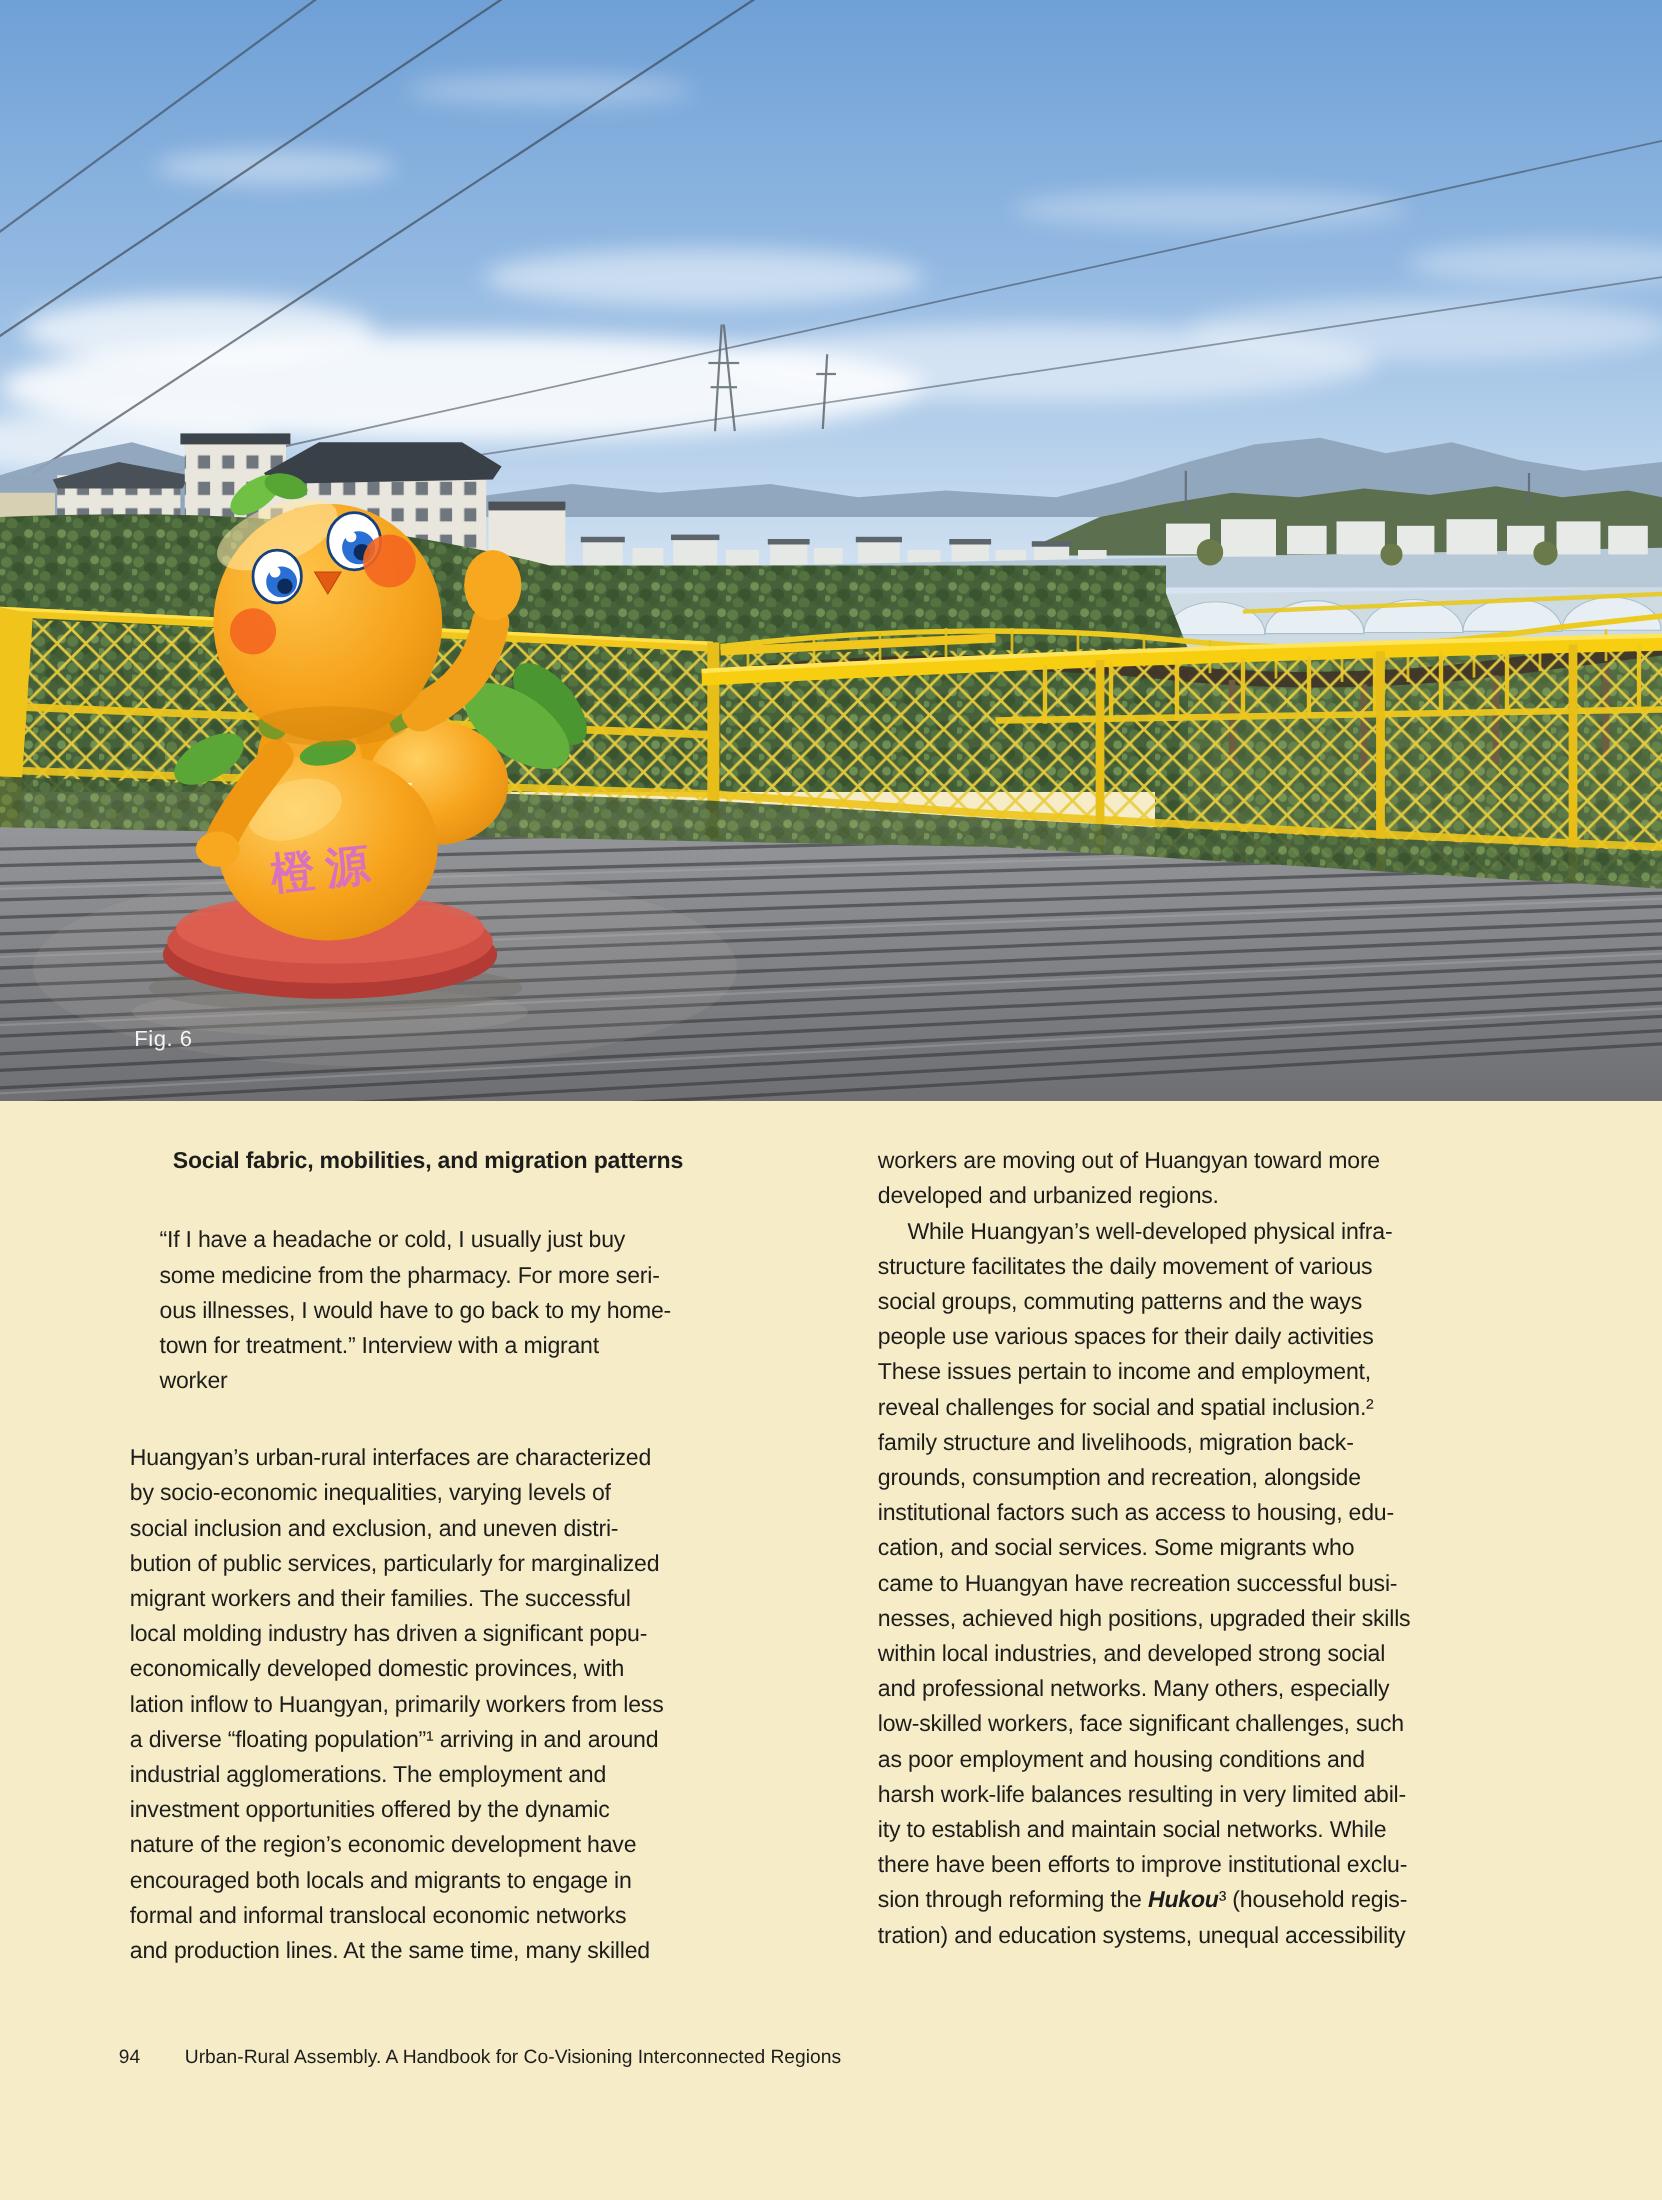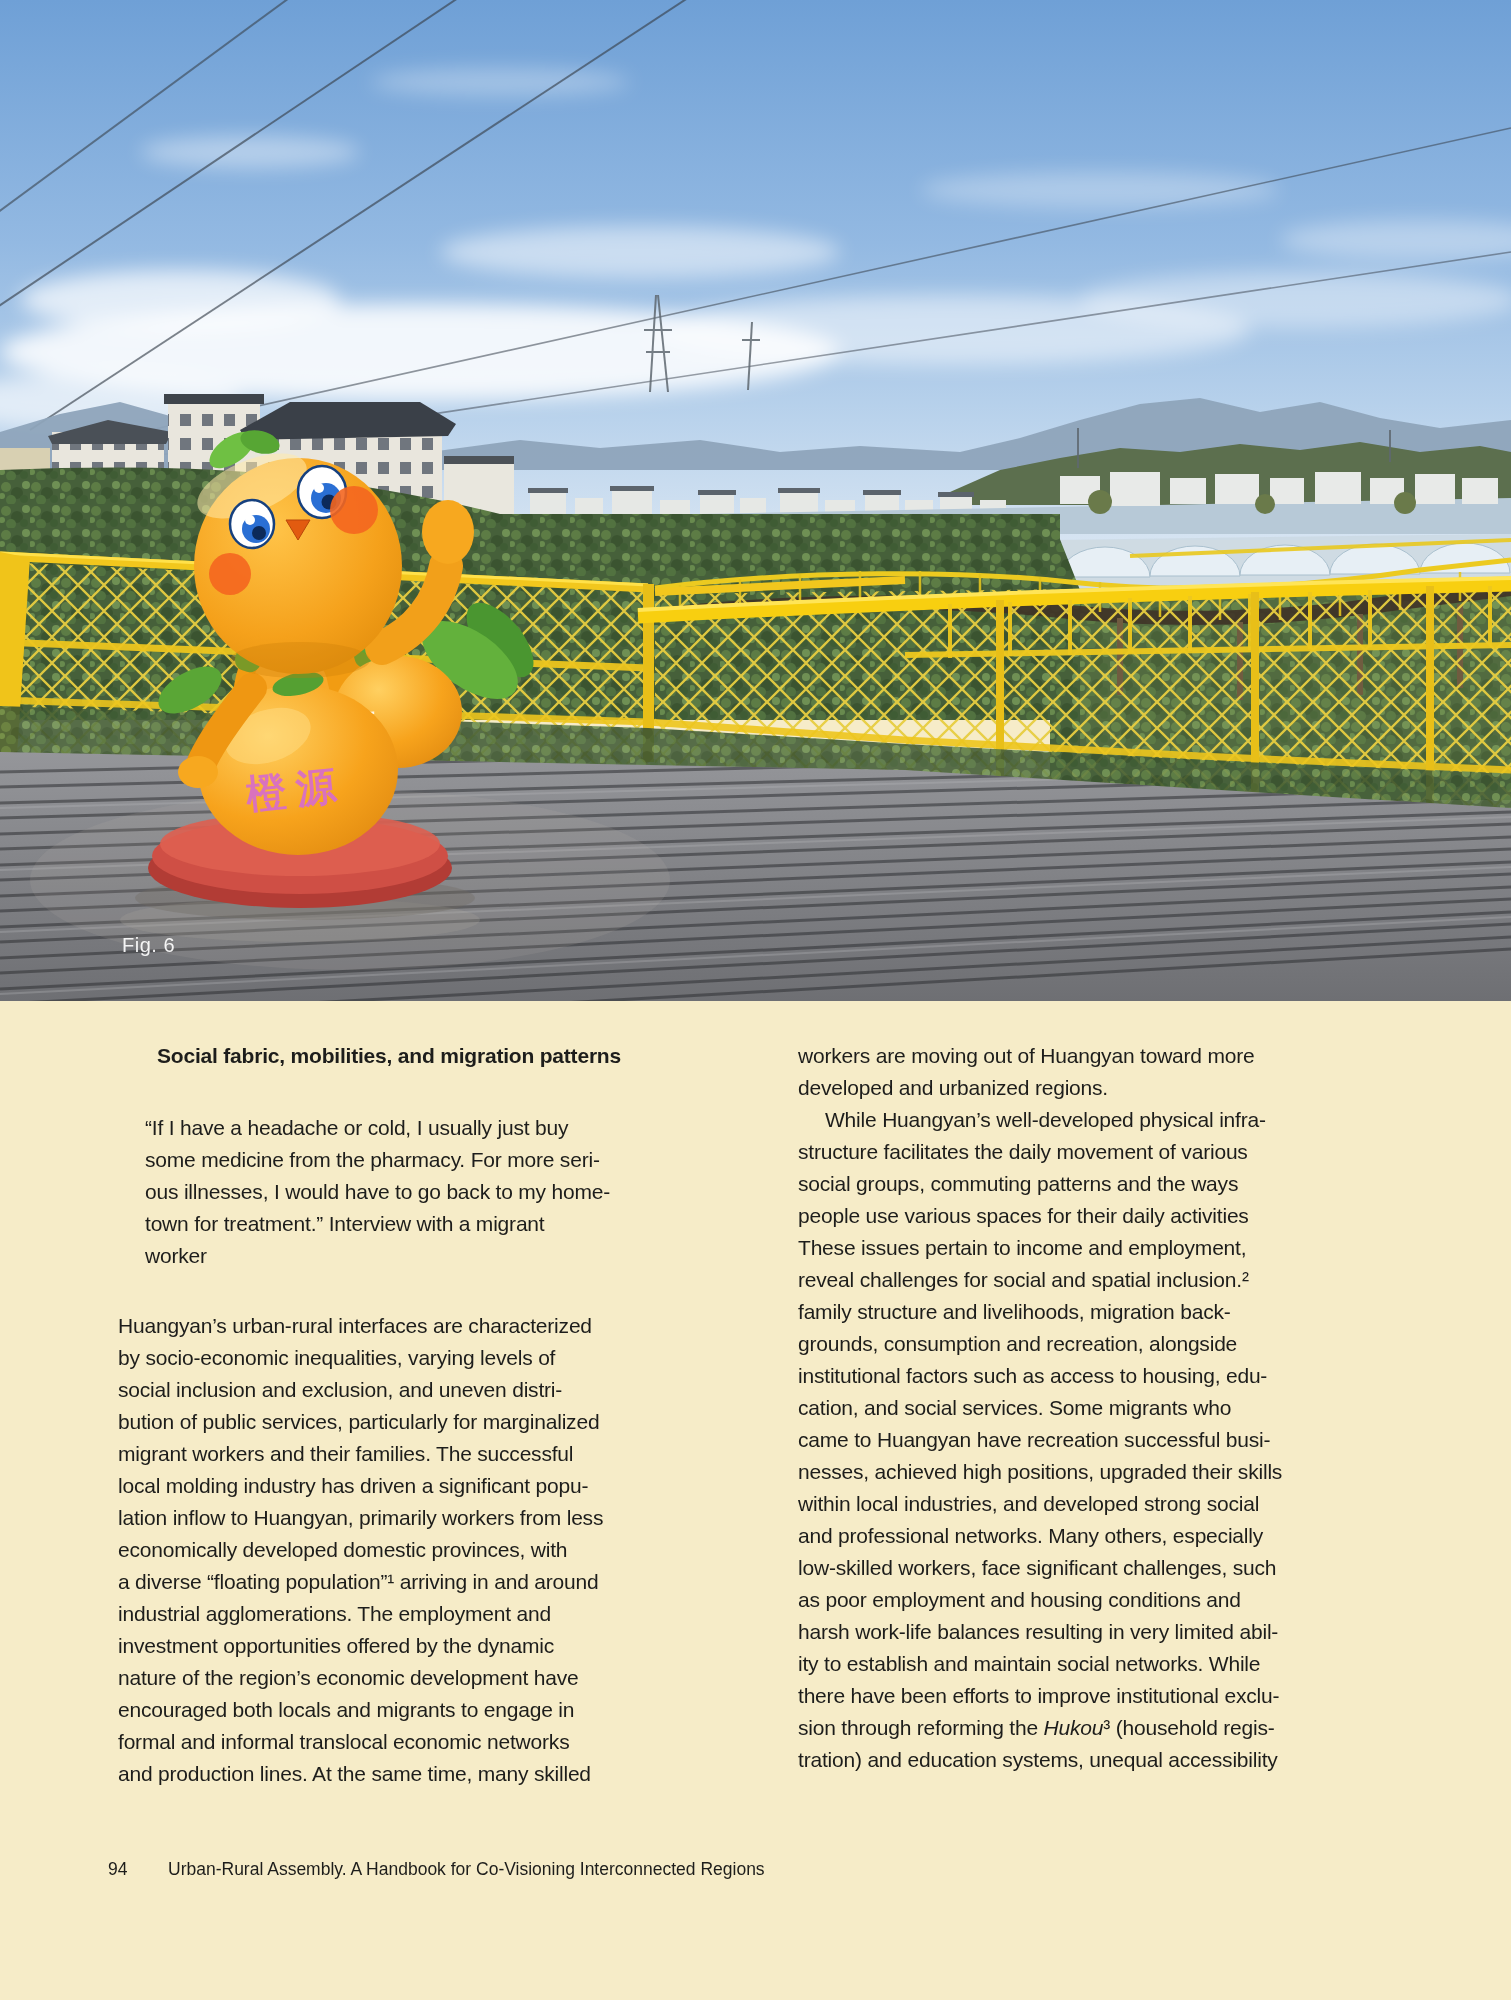--- a/index.html
+++ b/index.html
@@ -20,21 +20,21 @@
     font-size:21px;line-height:32px;letter-spacing:-0.2px;
     white-space:nowrap;
   }
   .col-left{left:118px;width:540px;}
   .col-right{left:798px;width:600px;}
   .para{margin:0;}
   .p-heading{font-weight:bold;margin-left:39px;margin-bottom:40px;}
   .p-quote{margin-left:27px;margin-bottom:38px;}
   .tline{height:32px;}
   .tline.indent{padding-left:27px;}
-  .tline em{font-style:italic;}
+  .tline em{font-style:italic;font-weight:bold;}
   .footer-num{position:absolute;left:108px;top:1859px;font-size:17.5px;}
   .footer-title{position:absolute;left:168px;top:1859px;font-size:17.5px;}
 </style>
 </head>
 <body>
 
 <div class="photo-wrap">
 <svg width="1511" height="1001" viewBox="0 0 1511 1001" xmlns="http://www.w3.org/2000/svg">
   <defs>
     <linearGradient id="skyG" x1="0" y1="0" x2="0" y2="1">
@@ -354,22 +354,22 @@
       <div class="tline">town for treatment.” Interview with a migrant</div>
       <div class="tline">worker</div>
     </div>
     <div class="para">
       <div class="tline">Huangyan’s urban-rural interfaces are characterized</div>
       <div class="tline">by socio-economic inequalities, varying levels of</div>
       <div class="tline">social inclusion and exclusion, and uneven distri-</div>
       <div class="tline">bution of public services, particularly for marginalized</div>
       <div class="tline">migrant workers and their families. The successful</div>
       <div class="tline">local molding industry has driven a significant popu-</div>
+      <div class="tline">economically developed domestic provinces, with</div>
       <div class="tline">lation inflow to Huangyan, primarily workers from less</div>
-      <div class="tline">economically developed domestic provinces, with</div>
       <div class="tline">a diverse “floating population”¹ arriving in and around</div>
       <div class="tline">industrial agglomerations. The employment and</div>
       <div class="tline">investment opportunities offered by the dynamic</div>
       <div class="tline">nature of the region’s economic development have</div>
       <div class="tline">encouraged both locals and migrants to engage in</div>
       <div class="tline">formal and informal translocal economic networks</div>
       <div class="tline">and production lines. At the same time, many skilled</div>
     </div>
   </div>
 <div class="col col-right">

